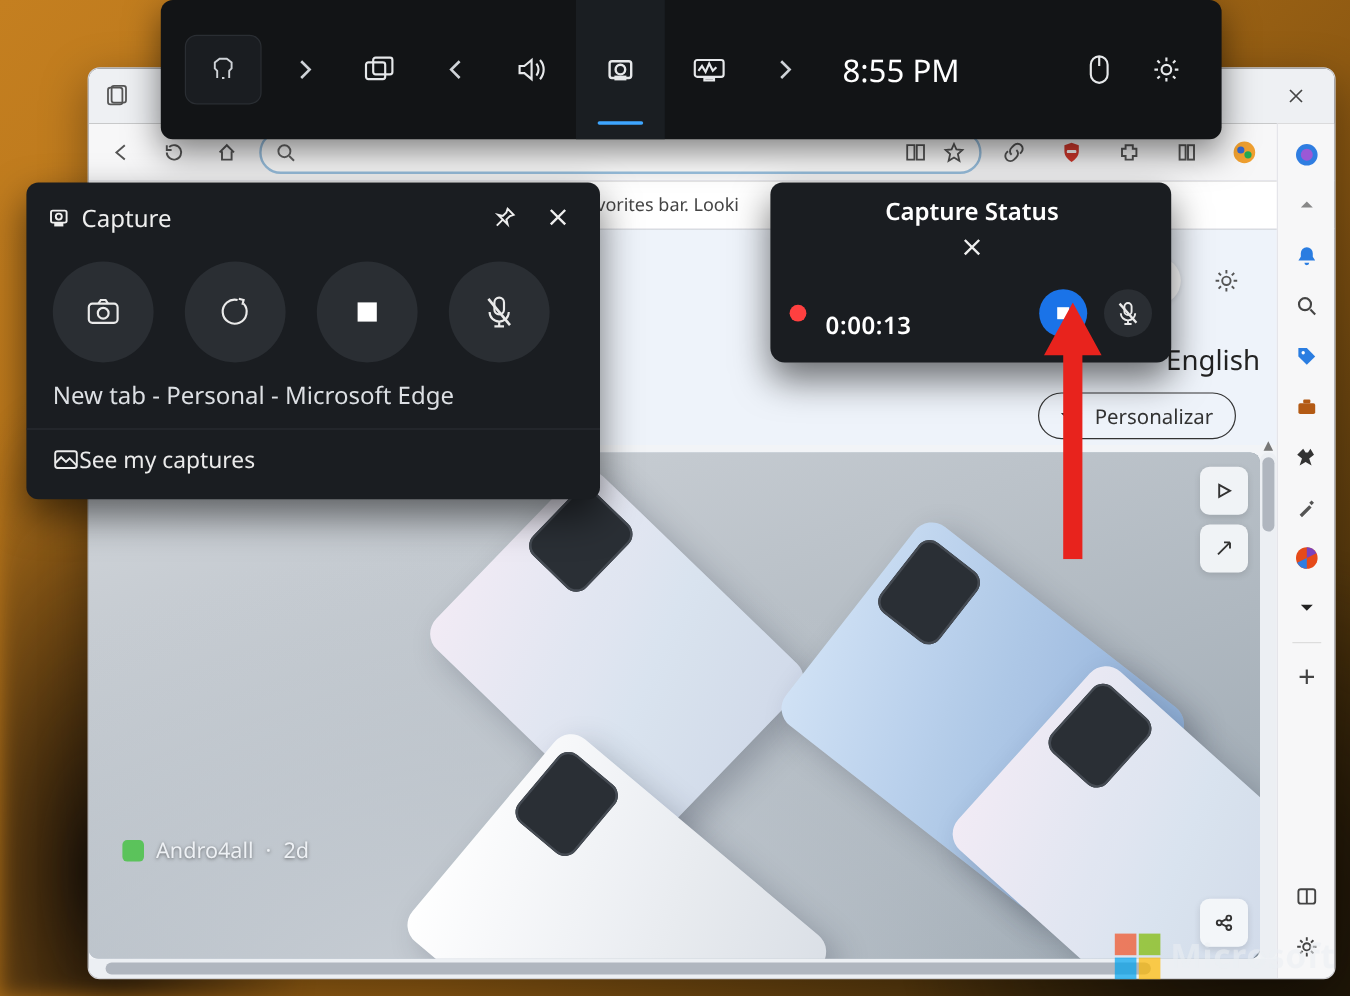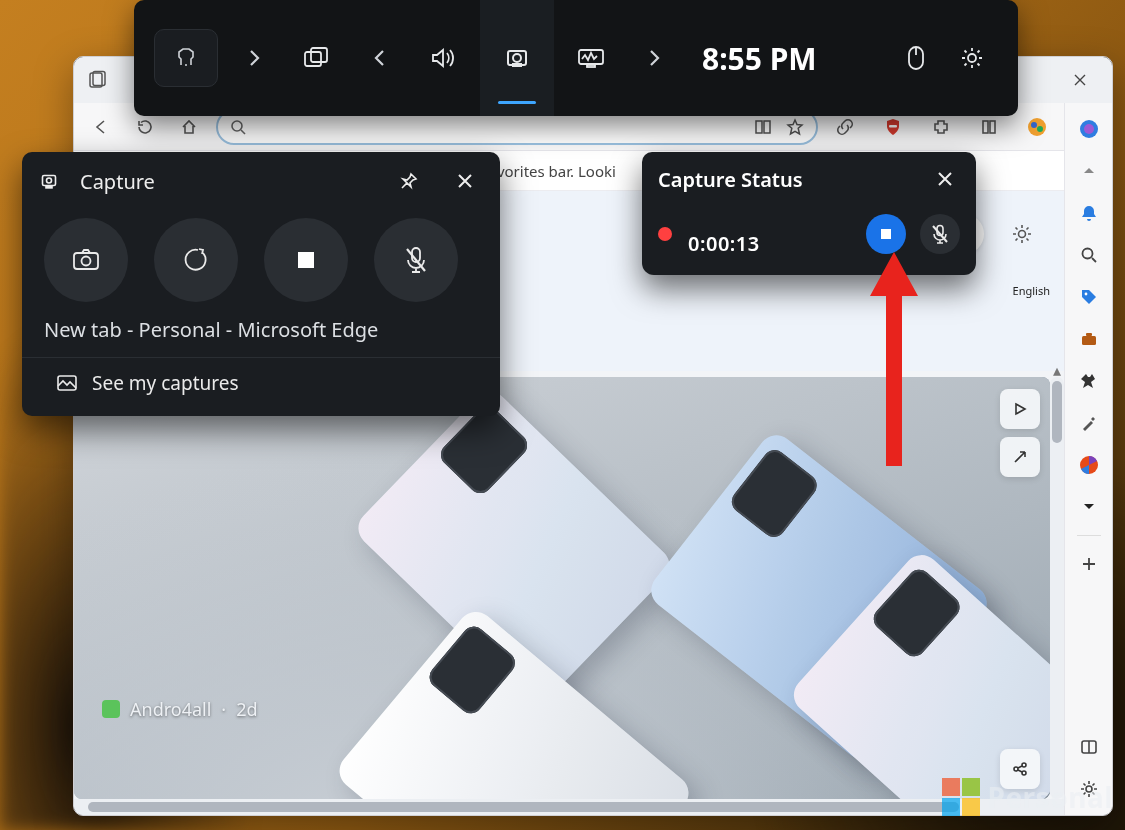--- a/index.html
+++ b/index.html
@@ -21,21 +21,21 @@
   .addr { flex:1; height:36px; border:2px solid #9ac1e0; border-radius:20px; background:#fff; display:flex; align-items:center; padding:0 12px; gap:12px; justify-content:flex-end; }
   .addr-left { display:flex; align-items:center; gap:12px; margin-right:auto; }
   .ext-icons { display:flex; align-items:center; gap:14px; }
 
   .fav-bar { height:40px; background:#fff; display:flex; align-items:center; padding:0 16px; color:#444; font-size:15px; border-bottom:1px solid #ececf0; }
 
   .content { position:relative; height: calc(100% - 46px - 48px - 40px); background: linear-gradient(#eef3fa 0%, #eef3fa 180px, #f2f4f7 180px); }
   .search-ctx { position:absolute; top:18px; right:70px; height:50px; display:flex; align-items:center; gap:18px; }
   .search-pill { width:40px; height:40px; border-radius:50%; background:#fff; display:flex; align-items:center; justify-content:center; box-shadow:0 1px 4px rgba(0,0,0,.1); color:#3366cc; font-weight:600; }
   .gear-pill { width:40px; height:40px; border-radius:50%; display:flex; align-items:center; justify-content:center; color:#555; }
-  .lang { position:absolute; right:62px; top:92px; font-size:11px; color:#222;margin-left:48px; }
+  .lang { position:absolute; right:62px; top:92px; font-size:23px; color:#222;margin-left:48px; }
 
   .topnav { position:absolute; top:136px; left:0; right:60px; display:flex; align-items:center; gap:26px; padding:0 22px; font-size:18px; color:#333; }
   .topnav .dots { letter-spacing:2px; }
   .personalize { margin-left:auto; display:flex; align-items:center; gap:10px; border:1.5px solid #333; border-radius:24px; padding:7px 18px; font-size:17px; }
 
   .hero { position:absolute; top:186px; left:0; right:62px; bottom:16px; border-radius:8px; overflow:hidden; background: linear-gradient(140deg, #dbe1e8 0%, #9babb9 50%, #7a8b99 80%); filter: saturate(.9); }
   .table { position:absolute; inset:0; background: radial-gradient(ellipse at 30% 110%, #c7ced6 0%, rgba(199,206,214,0) 60%), linear-gradient(160deg, #d0d5db 0%, #99a6b1 100%); }
   .phone { position:absolute; border-radius:18px; background: linear-gradient(160deg, #f2ebf6 0%, #d8e3f0 60%, #cfd9eb 100%); box-shadow: 0 14px 26px rgba(30,40,60,.25); }
   .phone::after { content:""; position:absolute; top:10px; right:14px; width:74px; height:62px; background:#2a2f36; border-radius:12px; box-shadow: inset 0 0 0 2px #444b54; }
   .phone1 { left:340px; top:40px; width:200px; height:260px; transform: rotate(-46deg); }
@@ -64,36 +64,36 @@
   .sb-sep { width:24px; height:1px; background:#ddd; }
   .sb-bottom { margin-top:auto; display:flex; flex-direction:column; align-items:center; gap:14px; padding-bottom:12px; }
 
   
   .gamebar { position:absolute; left:134px; top:0; width:884px; height:116px; background:#121416; border-radius:10px; box-shadow:0 10px 28px rgba(0,0,0,.5); display:flex; align-items:center; }
   .gb-chip { margin:0 10px 0 20px; width:64px; height:58px; border-radius:10px; border:1px solid #2a2e33; background:#1a1d21; display:flex; align-items:center; justify-content:center; color:#cfd3d8; }
   .gb-btn { width:74px; height:116px; display:flex; align-items:center; justify-content:center; color:#e6e8ea; position:relative; }
   .gb-active { background:#1a1e22; }
   .gb-active::after { content:""; position:absolute; left:18px; right:18px; bottom:12px; height:3px; background:#3ea6ff; border-radius:2px; }
   .gb-arrow { width:52px; display:flex; align-items:center; justify-content:center; color:#cfd3d8; }
-  .gb-time { color:#fff; font-size:30px; font-weight:700; padding:0 22px; white-space:nowrap; }
+  .gb-time { color:#fff; font-size:26px; font-weight:400; padding:0 22px; white-space:nowrap; }
   .gb-right { margin-left:auto; display:flex; align-items:center; gap:8px; padding-right:22px; }
 
   
   .capture { position:absolute; left:22px; top:152px; width:478px; background:#1a1d21; border-radius:10px; box-shadow:0 14px 32px rgba(0,0,0,.55); color:#eee; padding-bottom:6px; }
-  .cap-head { display:flex; align-items:center; gap:22px; padding:12px 18px 10px; font-size:20px; }
+  .cap-head { display:flex; align-items:center; gap:10px; padding:12px 18px 10px; font-size:20px; }
   .cap-head .spacer { flex:1; }
   .cap-x { width:34px; height:34px; display:flex; align-items:center; justify-content:center; color:#eee; }
   .cap-row { display:flex; gap:26px; padding:10px 22px 14px; }
   .cap-btn { width:84px; height:84px; border-radius:50%; background:#2a2e33; display:flex; align-items:center; justify-content:center; color:#eaeaea; }
   .cap-sub { padding:0 22px 14px; font-size:20px; color:#dcdfe3; }
-  .cap-foot { border-top:1px solid #2a2e33; padding:12px 34px 14px; display:flex; align-items:center; gap:14px; font-size:19px; color:#eaeaea; }
+  .cap-foot { border-top:1px solid #2a2e33; padding:12px 22px 14px; display:flex; align-items:center; font-size:19px; color:#eaeaea; }
 
   
   .status { position:absolute; left:642px; top:152px; width:334px; background:#1a1d21; border-radius:10px 10px 12px 12px; box-shadow:0 14px 30px rgba(0,0,0,.55); color:#fff; }
-  .status-head { display:flex; align-items:center; padding:10px 14px 6px 16px; font-size:20px; font-weight:600; }
+  .status-head { display:flex; align-items:center; padding:10px 14px 6px 16px; font-size:20px; font-weight:600;flex-direction:column; }
   .status-head .spacer { flex:1; }
   .status-body { display:flex; align-items:center; gap:16px; padding:8px 16px 18px; }
   .rec-dot { width:14px; height:14px; border-radius:50%; background:#ff4040; }
   .timer { font-size:20px; font-weight:600; letter-spacing:.5px;margin-top:20px; }
   .status-right { margin-left:auto; display:flex; gap:14px; }
   .status-btn { width:40px; height:40px; border-radius:50%; background:#2a2e33; display:flex; align-items:center; justify-content:center; color:#eaeaea; }
   .status-btn.stop { background:#1a73e8; color:#fff; }
 
   
   .arrow { position:absolute; left:860px; top:252px; width:68px; height:214px; pointer-events:none; }
@@ -225,20 +225,28 @@
             <path d="M11 2v3M11 17v3M2 11h3M17 11h3M4.5 4.5l2 2M15.5 15.5l2 2M17.5 4.5l-2 2M6.5 15.5l-2 2"></path>
           </svg>
         </div>
     </div>
     <div class="lang">English</div>
 
     <div class="topnav">
       <span>eportes</span>
       <span>Juegos casuale</span>
       <span class="dots">•••</span>
+      <div class="personalize">
+        <span>
+            <svg width="18" height="18" viewBox="0 0 18 18" fill="none" stroke="#222" stroke-width="1.6">
+              <path d="M9 2l2 4.5 5 .5-3.8 3.3L13.5 16 9 13.3 4.5 16l1.3-5.7L2 7l5-.5z"></path>
+            </svg>
+          </span>
+        <span>Personalizar</span>
+      </div>
     </div>
 
     <div class="hero">
       <div class="table">
         <div class="phone phone1"></div>
         <div class="phone phone2"></div>
         <div class="phone phone3"></div>
         <div class="phone phone4"></div>
       </div>
       <div class="hero-controls">
@@ -520,14 +528,14 @@
   </svg>
 </div>
 
 <div class="wm">
   <div class="wm-sq">
       <span></span>
       <span></span>
       <span></span>
       <span></span>
     </div>
-  <span>Personal</span>
+  <span>Microsoft</span>
 </div>
 
 </body></html>

